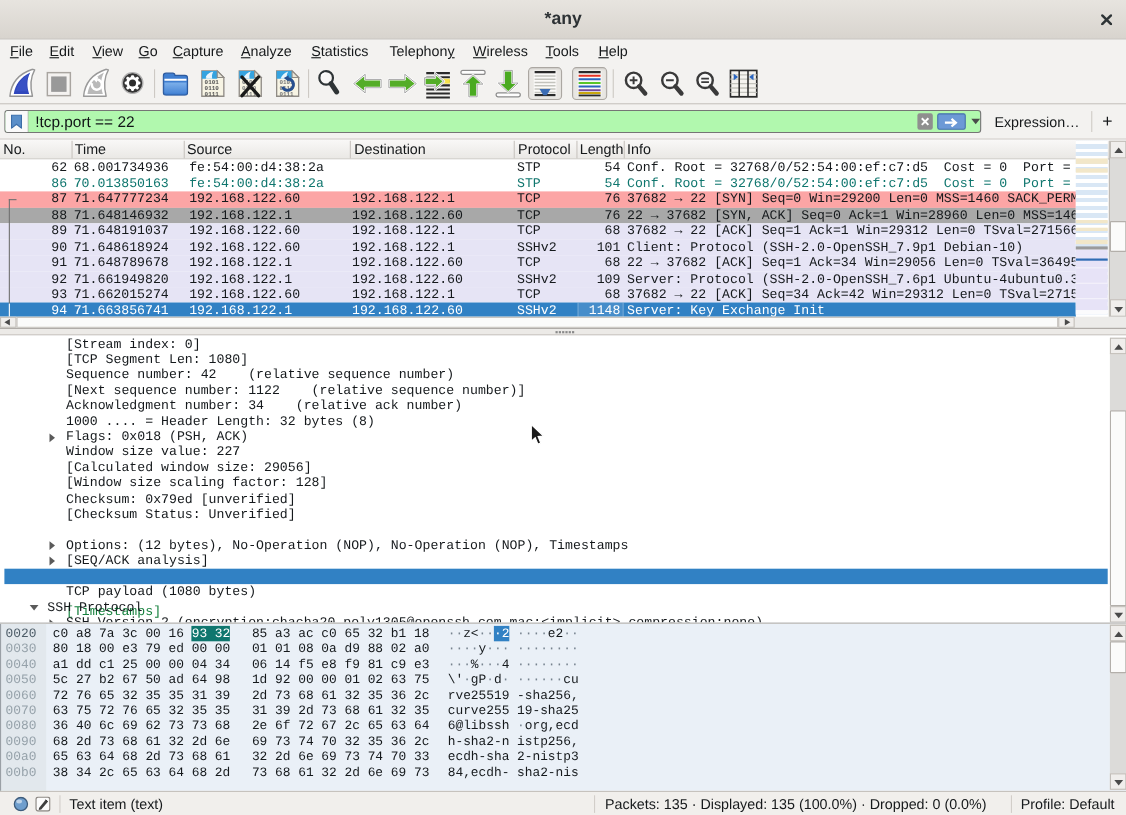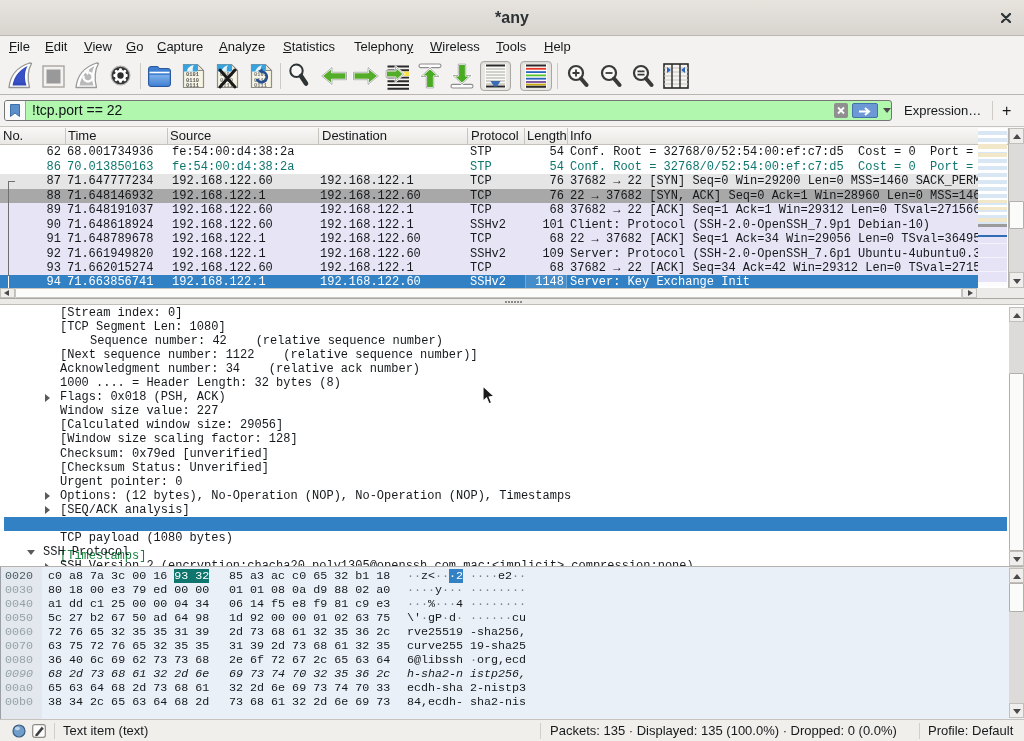--- a/index.html
+++ b/index.html
@@ -278,21 +278,21 @@
 <span class="cell" style="left:570px;width:408px;overflow:hidden;">Conf. Root = 32768/0/52:54:00:ef:c7:d5  Cost = 0  Port = 0x8001</span>
 </div>
 <div class="row" style="top:32.85px;background:#ffffff;color:#0f766e;">
 <span class="cell" style="left:0;width:61px;text-align:right;">86</span>
 <span class="cell" style="left:67px;">70.013850163</span>
 <span class="cell" style="left:172px;">fe:54:00:d4:38:2a</span>
 <span class="cell" style="left:470px;">STP</span>
 <span class="cell" style="left:524px;width:40px;text-align:right;">54</span>
 <span class="cell" style="left:570px;width:408px;overflow:hidden;">Conf. Root = 32768/0/52:54:00:ef:c7:d5  Cost = 0  Port = 0x8001</span>
 </div>
-<div class="row" style="top:47.3px;background:#e5e5e5;color:#15191c;">
+<div class="row" style="top:47.3px;background:#fca5a5;color:#15191c;">
 <span class="cell" style="left:0;width:61px;text-align:right;">87</span>
 <span class="cell" style="left:67px;">71.647777234</span>
 <span class="cell" style="left:172px;">192.168.122.60</span>
 <span class="cell" style="left:320px;">192.168.122.1</span>
 <span class="cell" style="left:470px;">TCP</span>
 <span class="cell" style="left:524px;width:40px;text-align:right;">76</span>
 <span class="cell" style="left:570px;width:408px;overflow:hidden;">37682 → 22 [SYN] Seq=0 Win=29200 Len=0 MSS=1460 SACK_PERM=1 TSval=271</span>
 </div>
 <div class="row" style="top:61.75px;background:#a8a8a8;color:#15191c;">
 <span class="cell" style="left:0;width:61px;text-align:right;">88</span>
@@ -397,21 +397,21 @@
 <div class="abs" style="left:517px;top:300.5px;width:2px;height:2px;background:#8a8a8a;"></div>
 <div class="abs" style="left:520px;top:300.5px;width:2px;height:2px;background:#8a8a8a;"></div>
 <div class="abs" style="left:0;top:305px;width:1024px;height:261px;background:#ffffff;overflow:hidden;">
 <div class="drow" style="top:0.5px;color:#15191c;background:transparent;">
 <span class="cell" style="left:44px;height:14.1px;line-height:14.1px;">[Stream index: 0]</span>
 </div>
 <div class="drow" style="top:14.6px;color:#15191c;background:transparent;">
 <span class="cell" style="left:44px;height:14.1px;line-height:14.1px;">[TCP Segment Len: 1080]</span>
 </div>
 <div class="drow" style="top:28.7px;color:#15191c;background:transparent;">
-<span class="cell" style="left:44px;height:14.1px;line-height:14.1px;margin-left:30px;">Sequence number: 42    (relative sequence number)</span>
+<span class="cell" style="left:44px;height:14.1px;line-height:14.1px;">Sequence number: 42    (relative sequence number)</span>
 </div>
 <div class="drow" style="top:42.8px;color:#15191c;background:transparent;">
 <span class="cell" style="left:44px;height:14.1px;line-height:14.1px;">[Next sequence number: 1122    (relative sequence number)]</span>
 </div>
 <div class="drow" style="top:56.9px;color:#15191c;background:transparent;">
 <span class="cell" style="left:44px;height:14.1px;line-height:14.1px;">Acknowledgment number: 34    (relative ack number)</span>
 </div>
 <div class="drow" style="top:71.0px;color:#15191c;background:transparent;">
 <span class="cell" style="left:44px;height:14.1px;line-height:14.1px;">1000 .... = Header Length: 32 bytes (8)</span>
 </div>
@@ -426,23 +426,20 @@
 <span class="cell" style="left:44px;height:14.1px;line-height:14.1px;">[Calculated window size: 29056]</span>
 </div>
 <div class="drow" style="top:127.39999999999999px;color:#15191c;background:transparent;">
 <span class="cell" style="left:44px;height:14.1px;line-height:14.1px;">[Window size scaling factor: 128]</span>
 </div>
 <div class="drow" style="top:141.5px;color:#15191c;background:transparent;">
 <span class="cell" style="left:44px;height:14.1px;line-height:14.1px;">Checksum: 0x79ed [unverified]</span>
 </div>
 <div class="drow" style="top:155.6px;color:#15191c;background:transparent;">
 <span class="cell" style="left:44px;height:14.1px;line-height:14.1px;">[Checksum Status: Unverified]</span>
-</div>
-<div class="drow" style="top:169.7px;color:#15191c;background:transparent;">
-<span class="cell" style="left:44px;height:14.1px;line-height:14.1px;">Urgent pointer: 0</span>
 </div>
 <div class="drow" style="top:183.79999999999998px;color:#15191c;background:transparent;">
 <span style="position:absolute;left:29px;top:3.5px;width:0;height:0;border-left:5px solid #5a5a5a;border-top:4px solid transparent;border-bottom:4px solid transparent;"></span>
 <span class="cell" style="left:44px;height:14.1px;line-height:14.1px;">Options: (12 bytes), No-Operation (NOP), No-Operation (NOP), Timestamps</span>
 </div>
 <div class="drow" style="top:197.9px;color:#15191c;background:transparent;">
 <span style="position:absolute;left:29px;top:3.5px;width:0;height:0;border-left:5px solid #5a5a5a;border-top:4px solid transparent;border-bottom:4px solid transparent;"></span>
 <span class="cell" style="left:44px;height:14.1px;line-height:14.1px;">[SEQ/ACK analysis]</span>
 </div>
 <div class="abs" style="left:4px;top:212.0px;width:1003px;height:14.1px;background:#3181c4;"></div>
@@ -506,21 +503,21 @@
 <div class="hrow" style="top:72.0px;">
 <span class="hoff">0070</span>
 <span class="hx1">63 75 72 76 65 32 35 35</span><span class="hx2">31 39 2d 73 68 61 32 35</span>
 <span class="ha1">curve255</span><span class="ha2">19-sha25</span>
 </div>
 <div class="hrow" style="top:86.1px;">
 <span class="hoff">0080</span>
 <span class="hx1">36 40 6c 69 62 73 73 68</span><span class="hx2">2e 6f 72 67 2c 65 63 64</span>
 <span class="ha1">6@libssh</span><span class="ha2"><span class="d">·</span>org,ecd</span>
 </div>
-<div class="hrow" style="top:100.19999999999999px;font-style:italic;">
+<div class="hrow" style="top:100.19999999999999px;">
 <span class="hoff">0090</span>
 <span class="hx1">68 2d 73 68 61 32 2d 6e</span><span class="hx2">69 73 74 70 32 35 36 2c</span>
 <span class="ha1">h-sha2-n</span><span class="ha2">istp256,</span>
 </div>
 <div class="hrow" style="top:114.29999999999998px;">
 <span class="hoff">00a0</span>
 <span class="hx1">65 63 64 68 2d 73 68 61</span><span class="hx2">32 2d 6e 69 73 74 70 33</span>
 <span class="ha1">ecdh-sha</span><span class="ha2">2-nistp3</span>
 </div>
 <div class="hrow" style="top:128.39999999999998px;">

